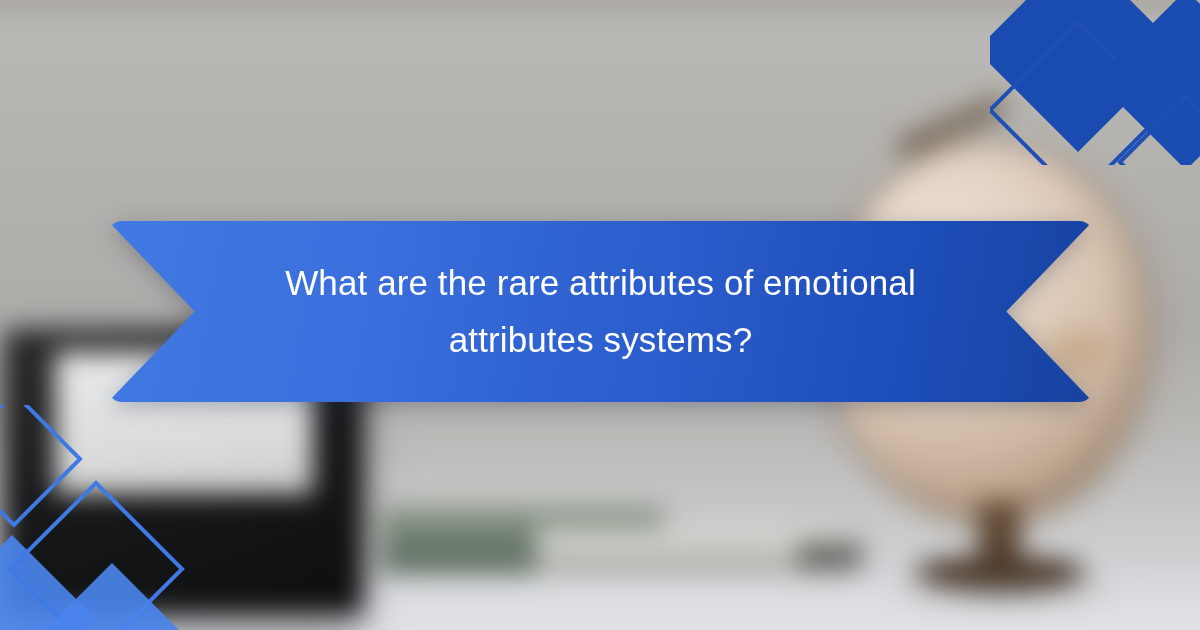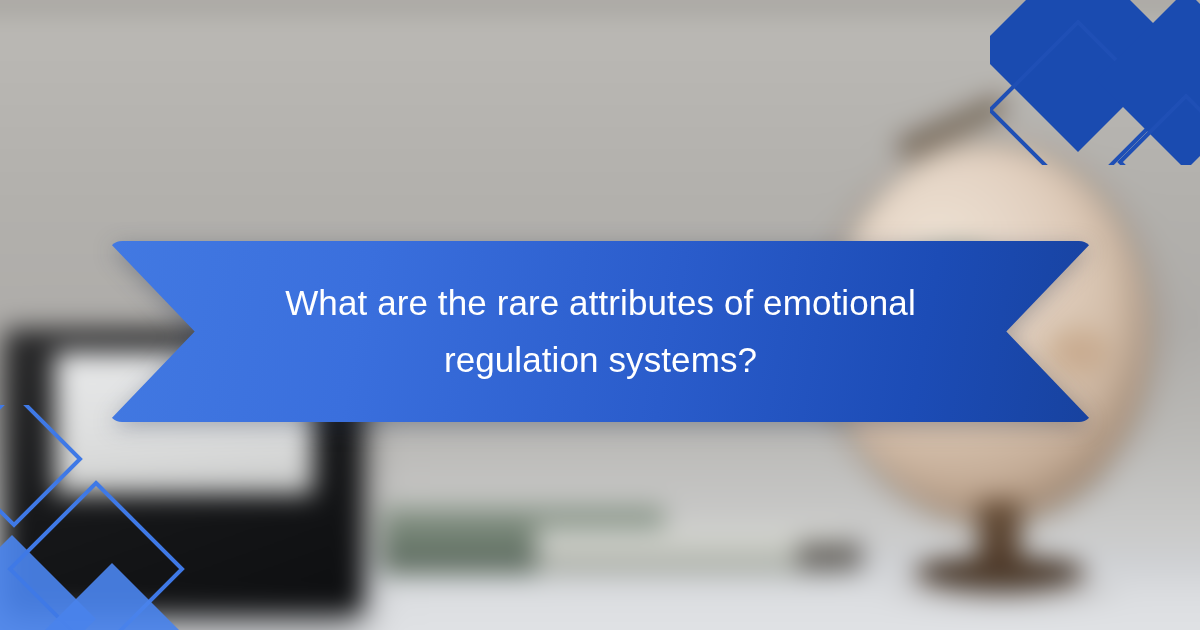--- a/index.html
+++ b/index.html
@@ -157,21 +157,21 @@
   }
 
   
   .deco { position:absolute; pointer-events:none; }
   .deco-tr { top:0; right:0; width:210px; height:165px; }
   .deco-bl { bottom:0; left:0; width:230px; height:225px; }
 
   
   .banner-wrap {
     position:absolute;
-    left:108px; top:241px;
+    left:108px; top:221px;
     width:985px; height:181px;
     filter:drop-shadow(0 5px 11px rgba(25,40,70,.30));
   }
   .banner {
     position:absolute; inset:0;
     background:linear-gradient(100deg, #4279e2 0%, #3a6fdd 26%, #2a5ccb 57%, #1c4cb6 82%, #17429f 100%);
     border-radius:14px;
     
     clip-path:polygon(
       0% 0%,
@@ -244,17 +244,17 @@
 
     <polygon points="96,78 182,164 96,250 10,164" fill="none" stroke="#3f79e6" stroke-width="4"></polygon>
 
     <polygon points="112,158 202,248 112,338 22,248" fill="#4a83ec" fill-opacity="0.92"></polygon>
   </svg>
 
   <div class="banner-wrap">
     <div class="banner"></div>
     <div class="banner-text">
       <span>What are the rare attributes of emotional</span>
-      <span>regulation systems?</span>
+      <span>attributes systems?</span>
     </div>
   </div>
 
 </div>
 
 </body></html>

